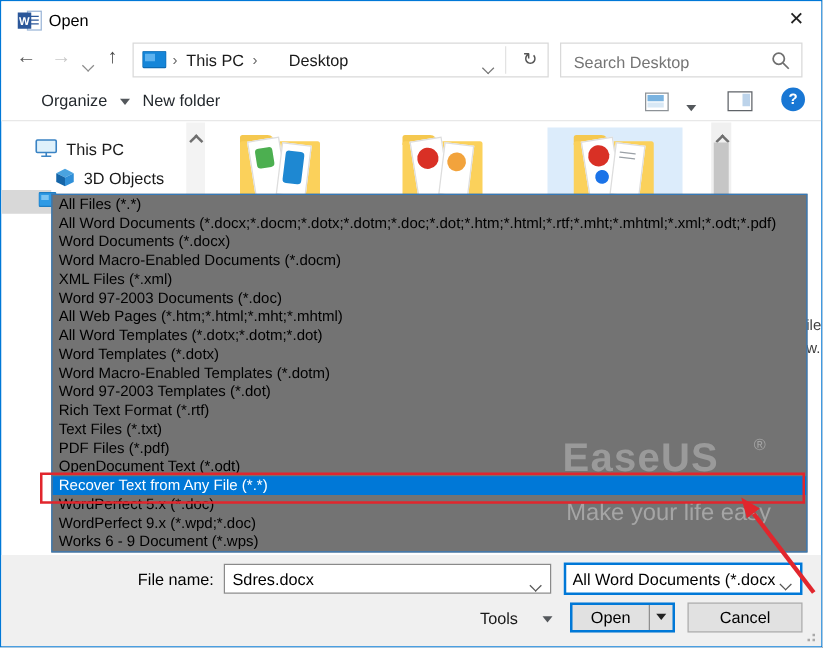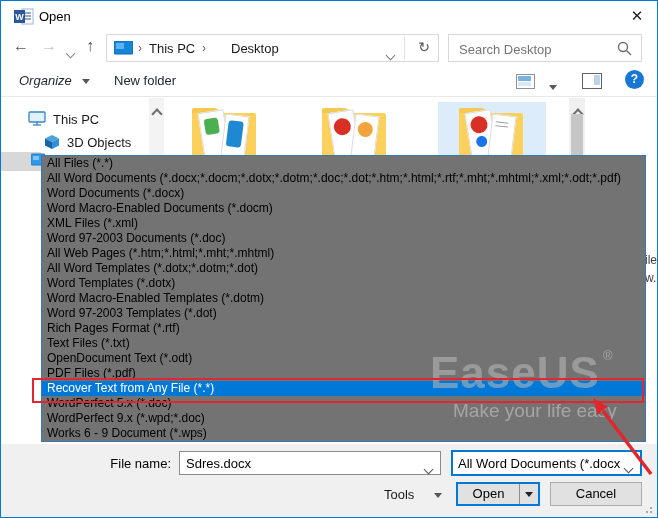--- a/index.html
+++ b/index.html
@@ -61,21 +61,21 @@
   .dot-ic{position:absolute;border-radius:3px;}
 
   
   .ft-list{position:absolute;left:40px;top:154px;width:605px;height:287px;box-sizing:border-box;
     background:#737373;border:1px solid #3579b8;z-index:10;overflow:hidden;}
   .ft-item{height:15px;line-height:15px;font-size:12px;padding-left:5px;white-space:nowrap;
     overflow:hidden;color:#000;}
   .ft-item.sel{background:#0078d7;color:#fff;}
 
   
-  .wm-brand{position:absolute;left:429px;top:347px;font-size:44px;font-weight:bold;
+  .wm-brand{position:absolute;left:449px;top:347px;font-size:32px;font-weight:bold;
     color:rgba(186,186,186,0.55);letter-spacing:1px;z-index:20;}
   .wm-reg{position:absolute;left:602px;top:347px;font-size:13px;color:rgba(186,186,186,0.7);z-index:20;}
   .wm-tag{position:absolute;left:452px;top:399px;font-size:19px;color:rgba(192,192,192,0.65);z-index:20;}
 
   
   .red-box{position:absolute;left:31px;top:377px;width:612px;height:25px;box-sizing:border-box;
     border:2px solid #e1262d;z-index:30;}
   .arrow-overlay{position:absolute;left:0;top:0;z-index:40;pointer-events:none;}
 
   
@@ -143,21 +143,21 @@
     <div class="searchbox">
       <input type="text" placeholder="Search Desktop" style="">
       <svg class="abs" style="right:9px;top:6px;" width="15" height="15">
         <circle cx="6" cy="6" r="4.5" fill="none" stroke="#6f6f6f" stroke-width="1.4"></circle>
         <line x1="9.5" y1="9.5" x2="14" y2="14" stroke="#6f6f6f" stroke-width="1.4"></line>
       </svg>
     </div>
   </div>
 
   <div class="toolbar">
-    <span class="tb-text" style="left:18px;font-style:italic;">
+    <span class="tb-text" style="left:32px;">
       <span>Organize</span>
       <span class="tri-down" style="margin-left:7px;"></span>
     </span>
     <span class="tb-text" style="left:113px;">New folder</span>
 
     <span class="abs" style="right:122px;top:9px;width:17px;height:13px;border:1px solid #8d9297;background:#fff;">
       <span class="abs" style="left:1px;top:1px;width:13px;height:5px;background:#7ab3e0;"></span>
       <span class="abs" style="left:1px;top:7px;width:13px;height:4px;background:#d8e8f5;"></span>
     </span>
     <span class="abs" style="right:100px;top:13px;"><span class="tri-down"></span></span>
@@ -241,24 +241,24 @@
       <div class="ft-item">All Word Documents (*.docx;*.docm;*.dotx;*.dotm;*.doc;*.dot;*.htm;*.html;*.rtf;*.mht;*.mhtml;*.xml;*.odt;*.pdf)</div>
       <div class="ft-item">Word Documents (*.docx)</div>
       <div class="ft-item">Word Macro-Enabled Documents (*.docm)</div>
       <div class="ft-item">XML Files (*.xml)</div>
       <div class="ft-item">Word 97-2003 Documents (*.doc)</div>
       <div class="ft-item">All Web Pages (*.htm;*.html;*.mht;*.mhtml)</div>
       <div class="ft-item">All Word Templates (*.dotx;*.dotm;*.dot)</div>
       <div class="ft-item">Word Templates (*.dotx)</div>
       <div class="ft-item">Word Macro-Enabled Templates (*.dotm)</div>
       <div class="ft-item">Word 97-2003 Templates (*.dot)</div>
-      <div class="ft-item">Rich Pages Format (*.rtf)</div>
+      <div class="ft-item">Rich Text Format (*.rtf)</div>
       <div class="ft-item">Text Files (*.txt)</div>
+      <div class="ft-item">PDF Files (*.pdf)</div>
       <div class="ft-item">OpenDocument Text (*.odt)</div>
-      <div class="ft-item">PDF Files (*.pdf)</div>
       <div class="ft-item sel">Recover Text from Any File (*.*)</div>
       <div class="ft-item">WordPerfect 5.x (*.doc)</div>
       <div class="ft-item">WordPerfect 9.x (*.wpd;*.doc)</div>
       <div class="ft-item">Works 6 - 9 Document (*.wps)</div>
     </div>
 
   <div class="wm-brand">EaseUS</div>
   <div class="wm-reg">®</div>
   <div class="wm-tag">Make your life easy</div>
 

